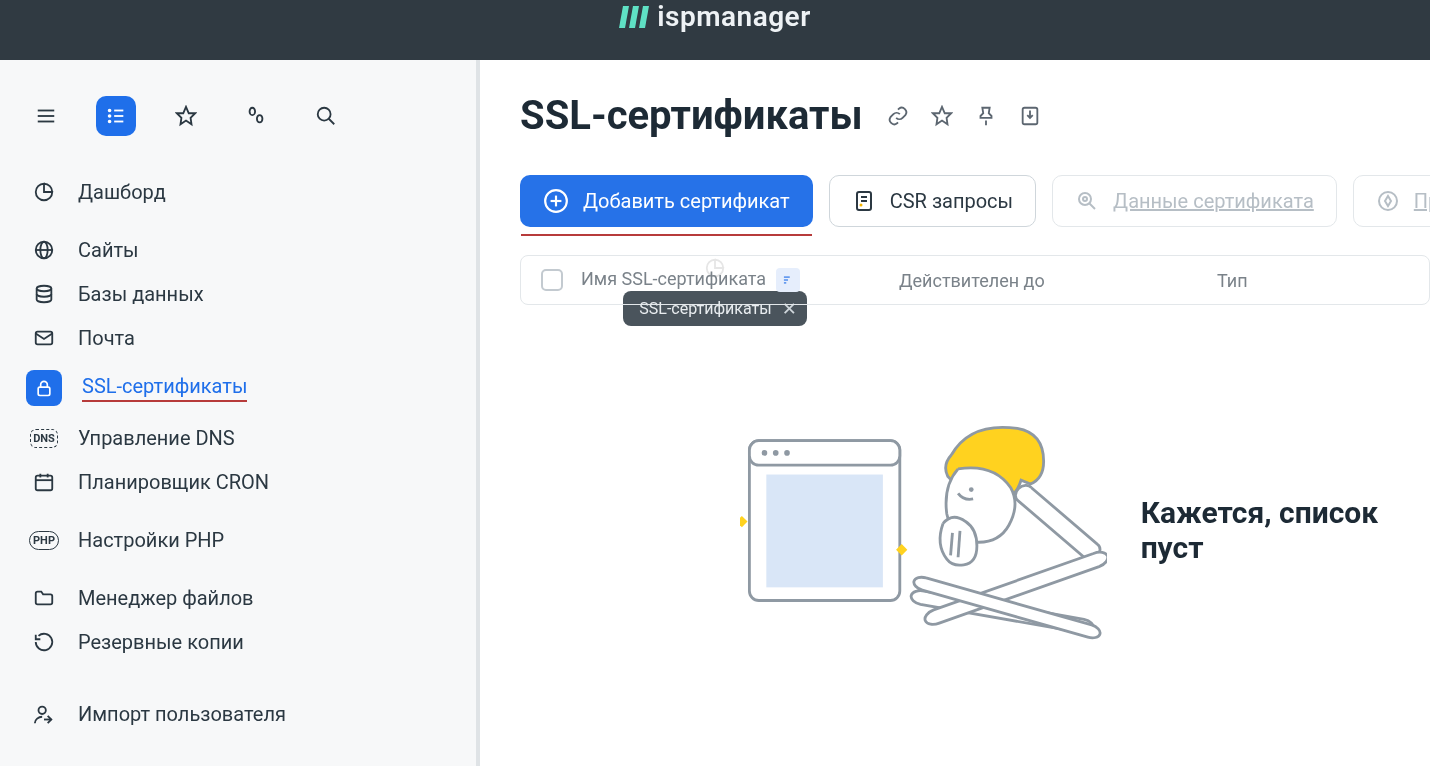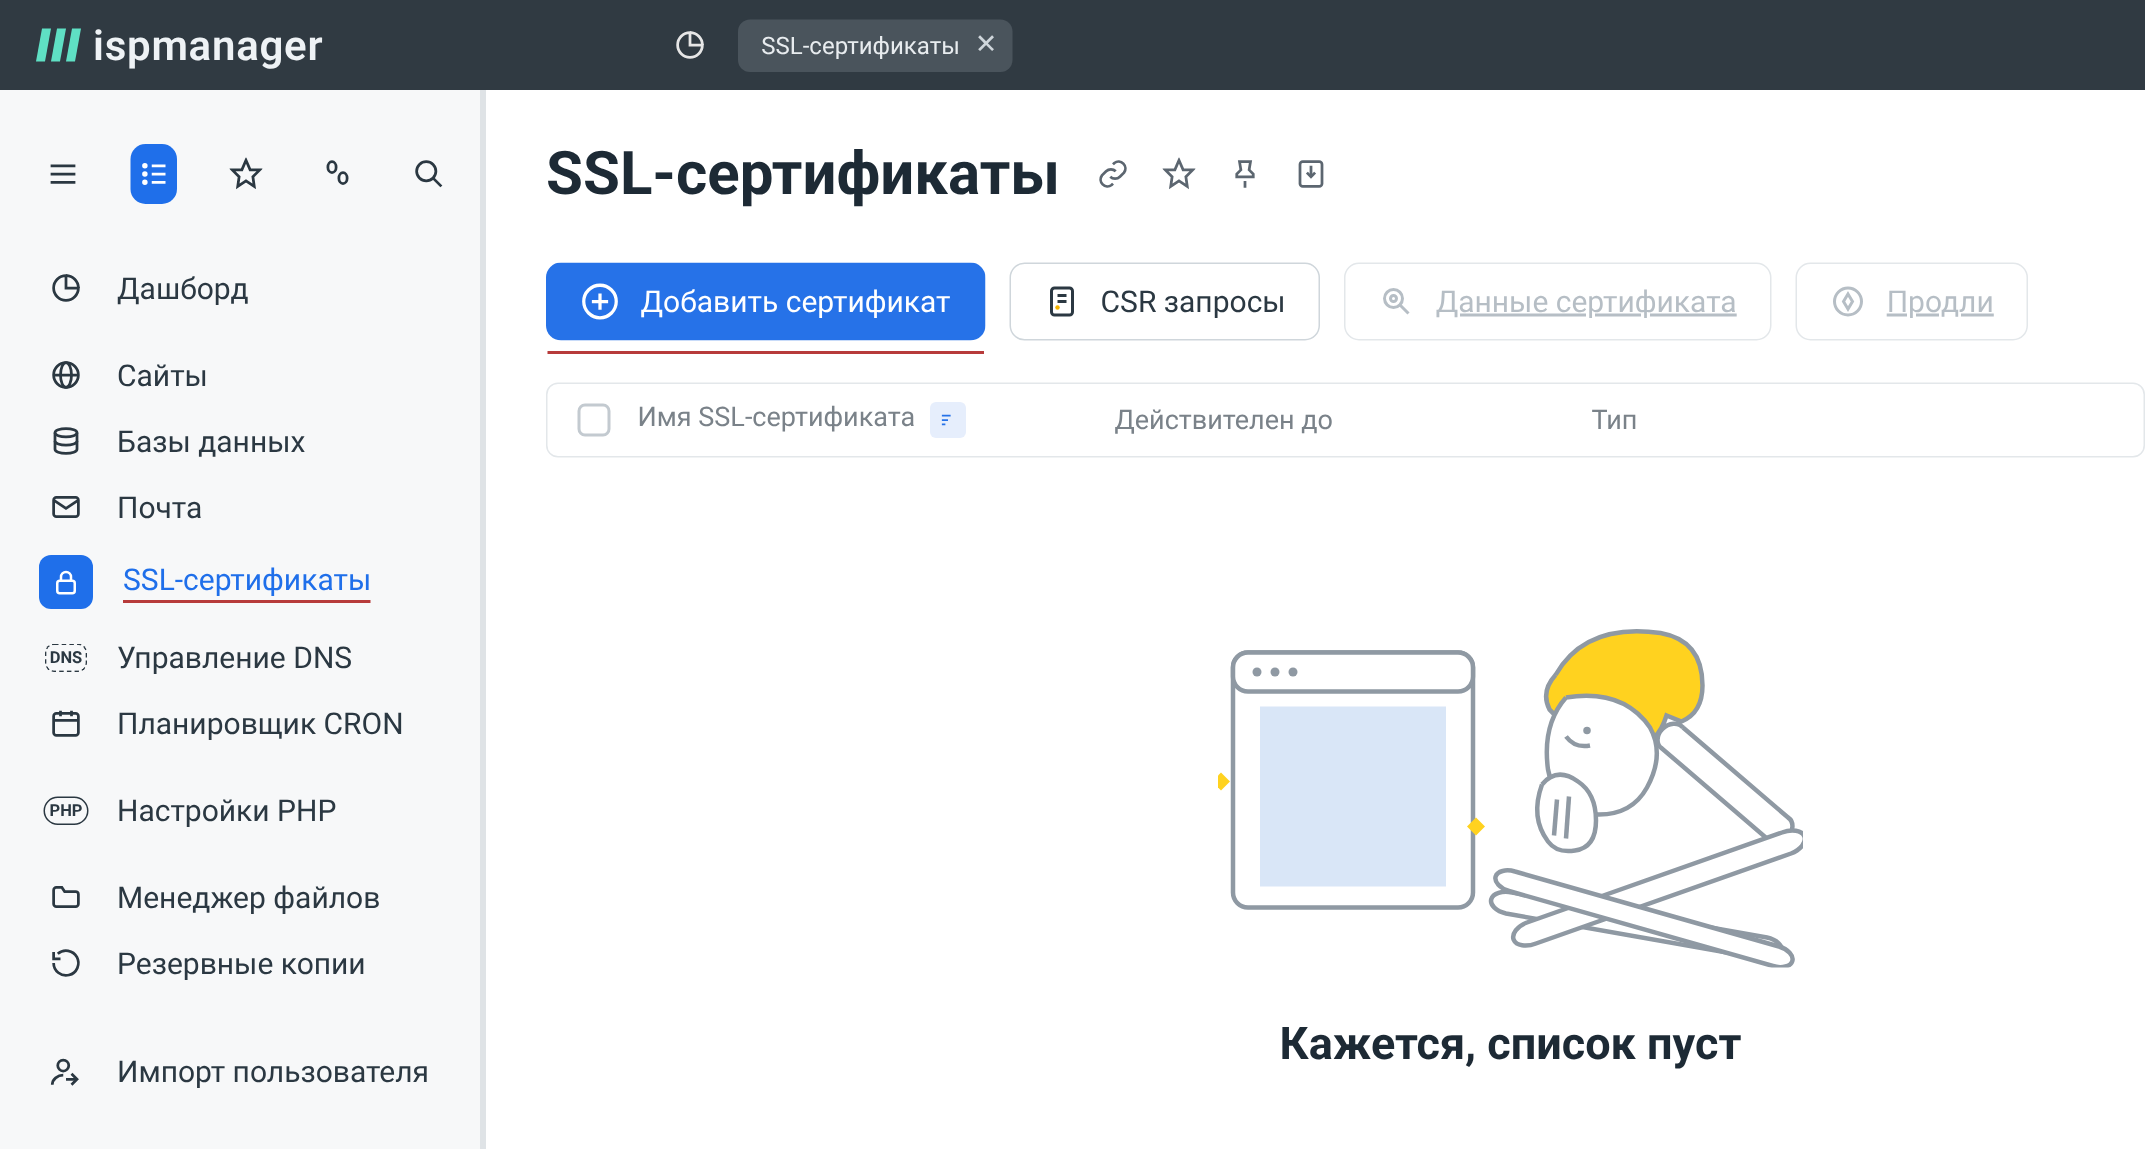--- a/index.html
+++ b/index.html
@@ -8,20 +8,21 @@
 
   
   .topbar {
     height: 60px;
     background: #303a42;
     display: flex;
     align-items: center;
     padding: 0 24px;
     gap: 12px;
     color: #e6e6e6;
+    flex-direction: column;
   }
   .logo { display: flex; align-items: center; gap: 8px; font-size: 28px; font-weight: 600; color: #eef2f5; letter-spacing: 0.5px; }
   .logo svg { flex-shrink: 0; }
   .topbar-spacer { flex: 0 0 200px; }
   .icon-btn-dark {
     width: 40px; height: 40px;
     display: inline-flex; align-items: center; justify-content: center;
     border-radius: 8px; cursor: pointer;
   }
   .tab-chip {
@@ -32,21 +33,21 @@
     display: inline-flex;
     align-items: center;
     gap: 10px;
     font-size: 16px;
   }
   .tab-chip .close { font-size: 18px; line-height: 1; cursor: pointer; color: #cfd6db; }
 
   
   .main { flex: 1; display: flex; min-height: 0; }
   .sidebar {
-    width: 324px;
+    width: 480px;
     background: #f7f8f9;
     padding: 36px 18px 20px 18px;
     position: relative;
     border-right: 4px solid #dfe3e6;
     overflow: hidden;
   }
   .side-iconbar {
     display: flex;
     align-items: center;
     gap: 30px;
@@ -102,21 +103,21 @@
   .table-head .chk{
     width:22px;height:22px;border:2px solid #c3cad0;border-radius:5px;cursor:pointer;
   }
   .col-name{display:flex;align-items:flex-start;gap:10px;flex:0 0 300px;}
   .sort-chip{width:24px;height:24px;border-radius:4px;background:#e6eefc;color:#2672e8;display:inline-flex;align-items:center;justify-content:center;}
   .col-valid{flex:0 0 300px;}
   .col-type{flex:1;}
 
   .empty {
     margin-top:110px;
-    display:flex;flex-direction:column;align-items:center;gap:34px;
+    display:flex;flex-direction:row;align-items:center;gap:34px;
     padding-left:220px;
   }
   .empty-msg{font-size:30px;font-weight:700;color:#1d2a35;}
 </style>
 </head>
 <body>
 
 <div class="topbar">
   <div class="logo">
     <svg width="30" height="30" viewBox="0 0 30 30">

